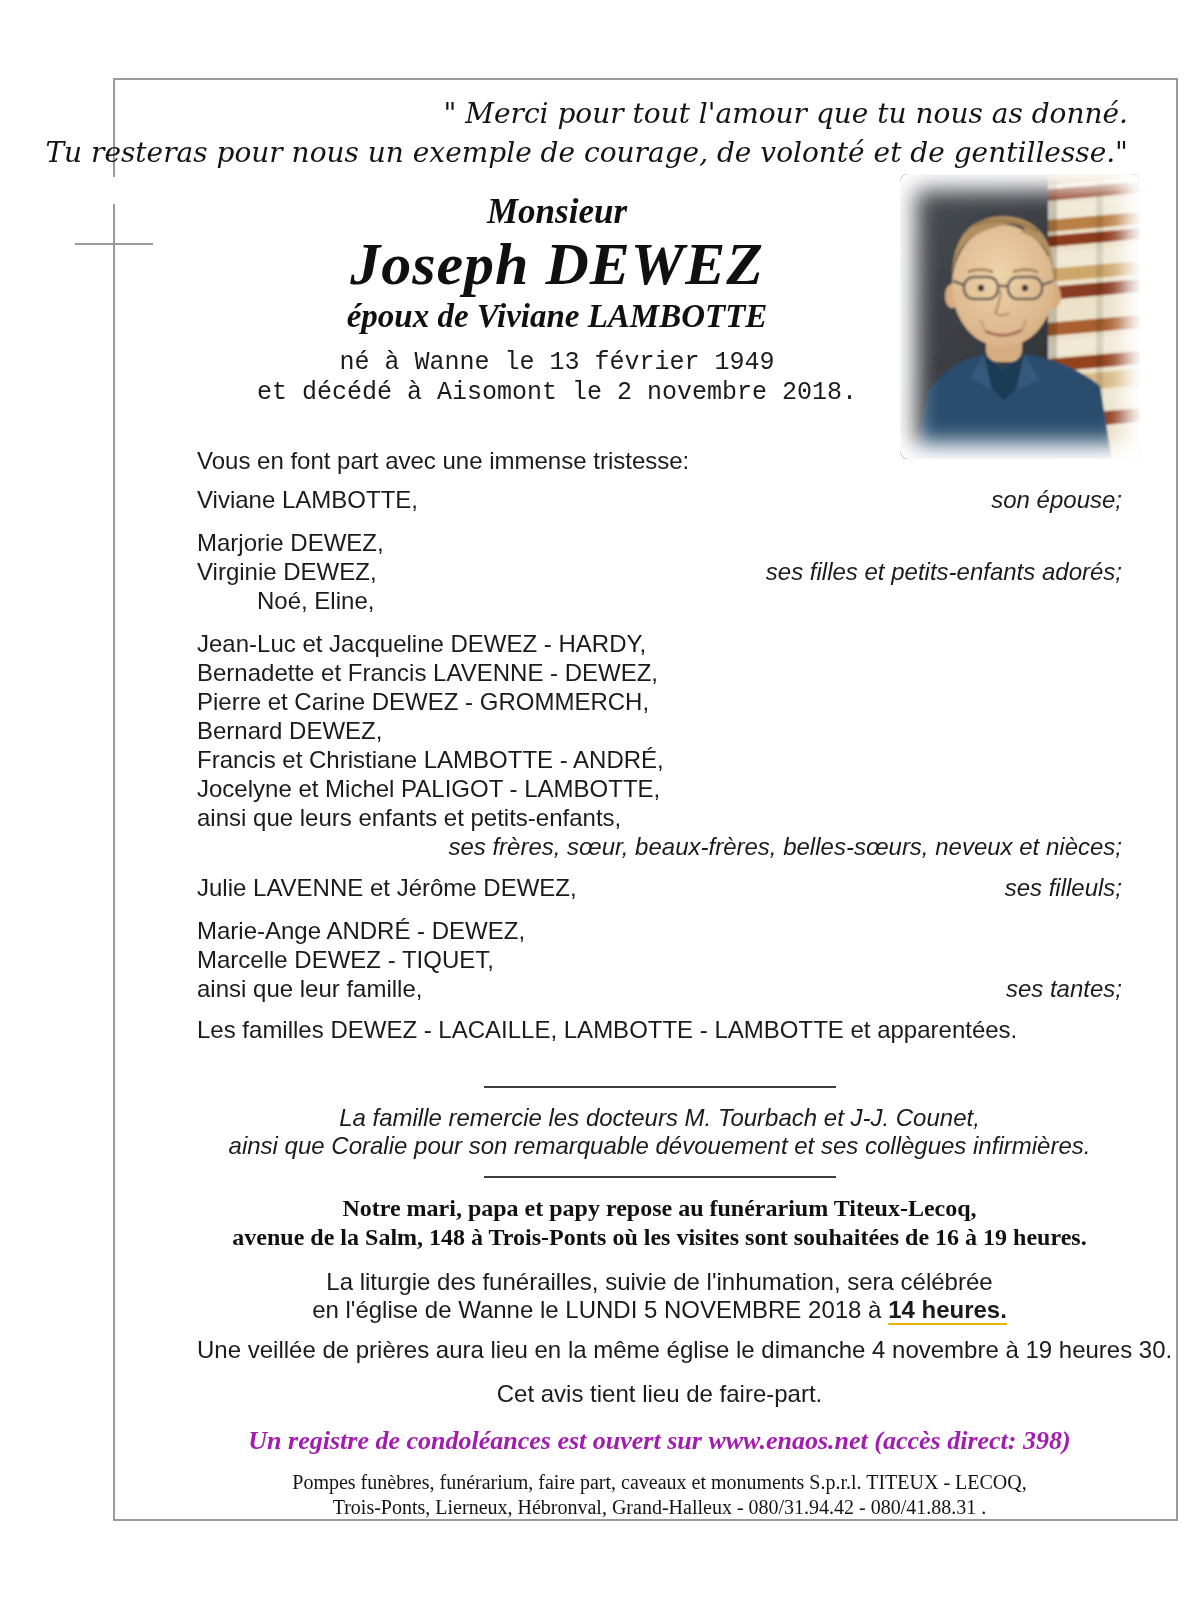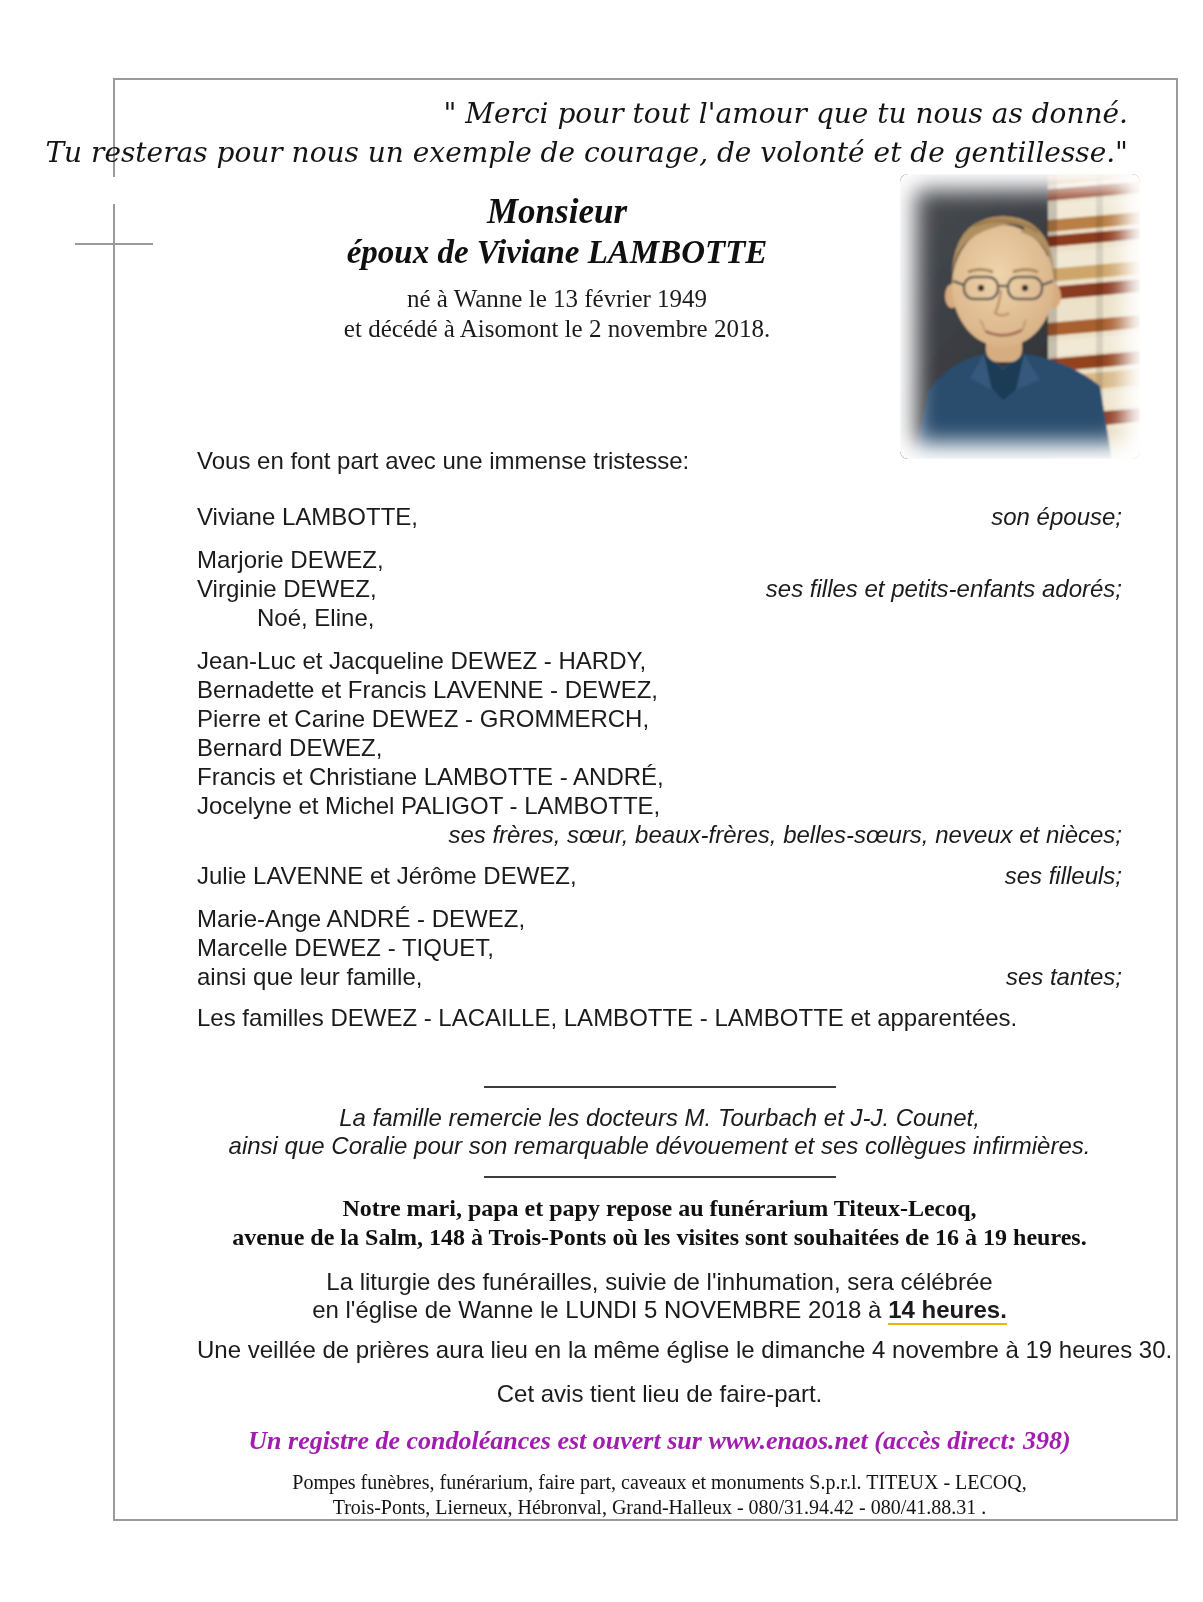--- a/index.html
+++ b/index.html
@@ -55,21 +55,21 @@
     font-family: "Liberation Serif", serif;
     font-style: italic;
     font-weight: bold;
     color: #101010;
   }
   .title-salutation { font-size: 35px; line-height: 40px; }
   .title-name { font-size: 60px; line-height: 64px; letter-spacing: 1px; }
   .title-spouse { font-size: 33px; line-height: 40px; }
   .title-dates {
     margin-top: 12px;
-    font-family: Liberation Serif, serif;
+    font-family: Liberation Mono, monospace;
     font-style: normal;
     font-weight: normal;
     font-size: 25px;
     line-height: 30px;
     color: #1b1b1b;
   }
 
   .photo-wrap {
     position: absolute;
     left: 785px; top: 94px;
@@ -94,21 +94,21 @@
     white-space: nowrap;
   }
   .row { position: relative; }
   .row .right-label {
     position: absolute;
     right: 0; top: 0;
     font-style: italic;
   }
   .row.indent { padding-left: 60px; }
   .row.right-only { text-align: right; font-style: italic; }
-  .gap-lg { margin-top: 27px; }
+  .gap-lg { margin-top: 10px; }
   .gap-md { margin-top: 14px; }
   .gap-sm { margin-top: 12px; }
 
   .divider {
     position: absolute;
     left: 369px;
     width: 352px; height: 0;
     border-top: 2px solid #3c3c3c;
   }
   .divider-1 { top: 1006px; }
@@ -168,20 +168,21 @@
 <div class="page">
   <div class="card">
 
     <div class="quote">
       <div>" Merci pour tout l'amour que tu nous as donné.</div>
       <div>Tu resteras pour nous un exemple de courage, de volonté et de gentillesse."</div>
     </div>
 
     <div class="title-block">
       <div class="title-salutation">Monsieur</div>
+      <div class="title-name">Joseph DEWEZ</div>
       <div class="title-spouse">époux de Viviane LAMBOTTE</div>
       <div class="title-dates">
         <div>né à Wanne le 13 février 1949</div>
         <div>et décédé à Aisomont le 2 novembre 2018.</div>
       </div>
     </div>
 
     <div class="photo-wrap">
       <svg width="240" height="285" viewBox="0 0 240 285" xmlns="http://www.w3.org/2000/svg">
         <defs>
@@ -286,20 +287,23 @@
       </div>
       <div class="row">
         <span>Bernard DEWEZ,</span>
       </div>
       <div class="row">
         <span>Francis et Christiane LAMBOTTE - ANDRÉ,</span>
       </div>
       <div class="row">
         <span>Jocelyne et Michel PALIGOT - LAMBOTTE,</span>
       </div>
+      <div class="row">
+        <span>ainsi que leurs enfants et petits-enfants,</span>
+      </div>
       <div class="row right-only">
         <span>ses frères, sœur, beaux-frères, belles-sœurs, neveux et nièces;</span>
       </div>
 
       <div class="row gap-sm">
         <span>Julie LAVENNE et Jérôme DEWEZ,</span>
         <span class="right-label">ses filleuls;</span>
       </div>
 
       <div class="row gap-md">

